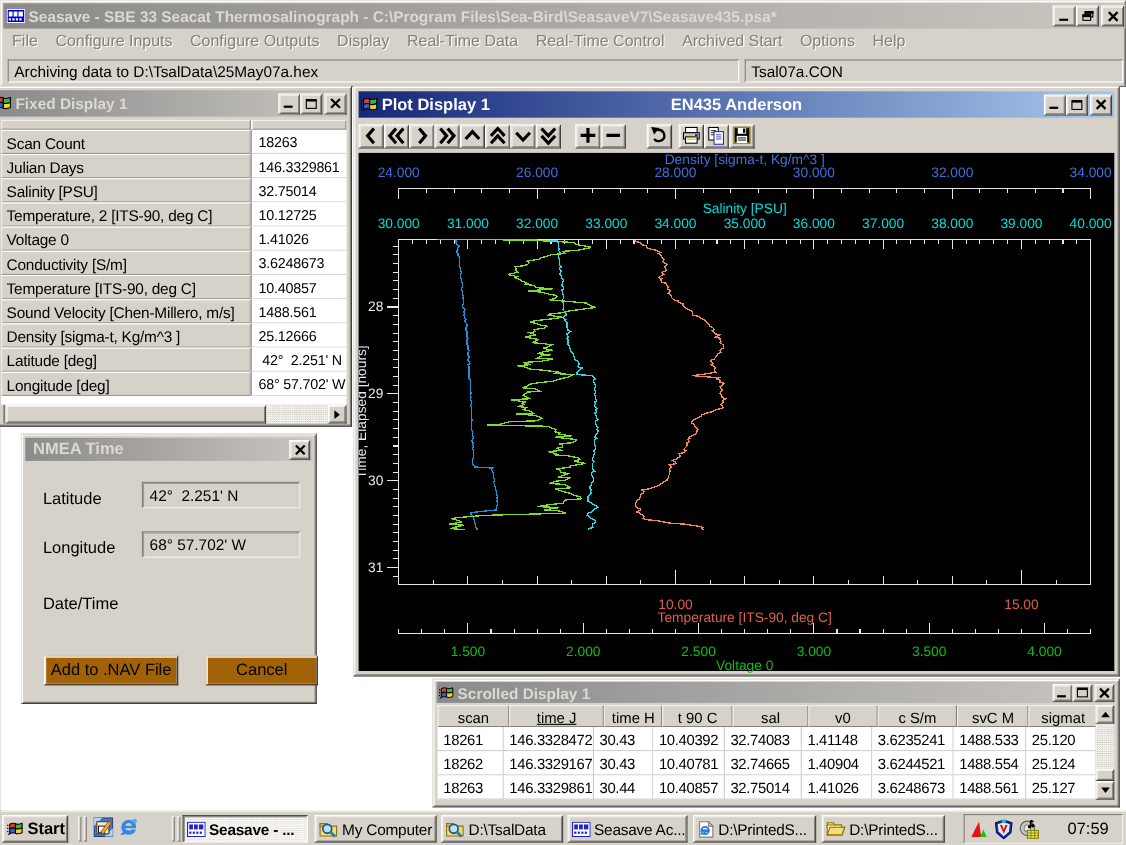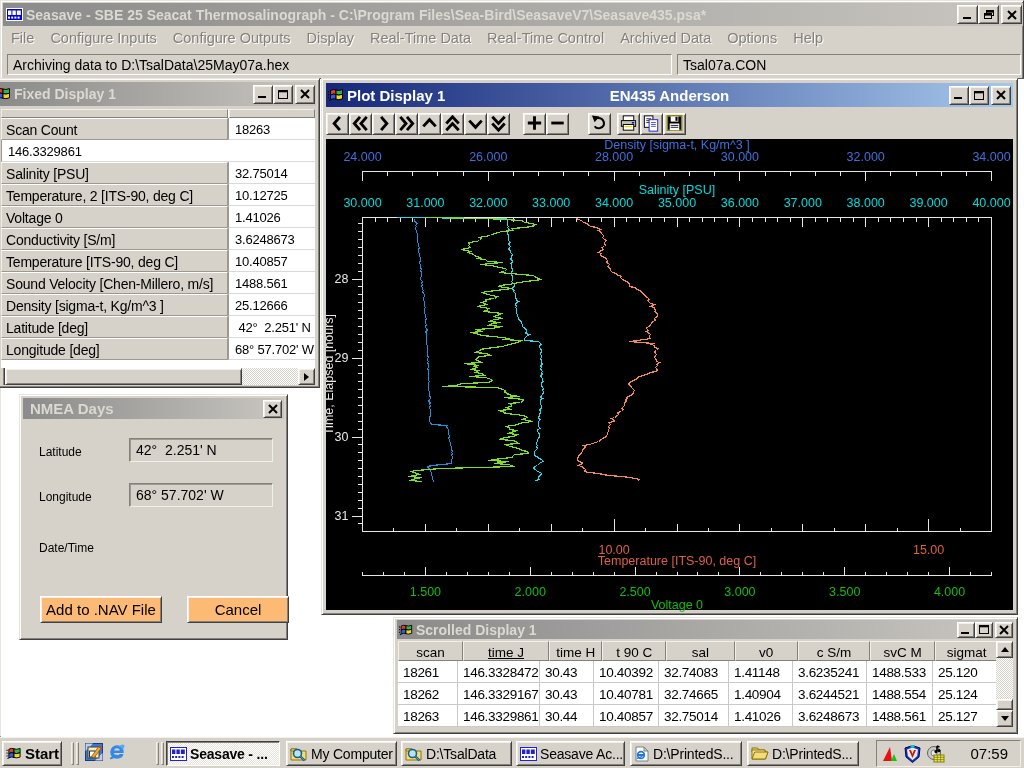--- a/index.html
+++ b/index.html
@@ -67,26 +67,26 @@
             display:flex; align-items:center; justify-content:center; }
   .arrow-right { width:0; height:0; border-style:solid; border-width:4px 0 4px 5px; border-color:transparent transparent transparent #000; }
   .arrow-up { width:0; height:0; border-style:solid; border-width:0 4px 5px 4px; border-color:transparent transparent #000 transparent; }
   .arrow-down { width:0; height:0; border-style:solid; border-width:5px 4px 0 4px; border-color:#000 transparent transparent transparent; }
 
   
   #nmea-window { left:19px; top:394px; width:269px; height:246px; }
   #nmea-titlebar { position:absolute; left:3px; top:3px; right:3px; height:21px; padding-left:4px; }
   #nmea-titlebar .title-text { font-size:15px; }
   #nmea-close { width:19px; height:18px; }
-  .nmea-label { position:absolute; left:19px; font-size:12px; color:#000; }
+  .nmea-label { position:absolute; left:19px; font-size:15px; color:#000; }
   .nmea-field { position:absolute; left:109px; width:144px; background:#d6d2ca;
                 border:1px solid; border-color:#84807a #f2efe9 #f2efe9 #84807a;
                 box-shadow: inset 1px 1px 0 #9d9890;
                 font-size:14px; color:#000; padding:3px 0 0 6px; white-space:pre; line-height:16px; }
-  .nmea-btn { position:absolute; top:201px; height:27px; background:#fdba74; border:1px solid;
+  .nmea-btn { position:absolute; top:201px; height:27px; background:#a16207; border:1px solid;
               border-color:#ffffff #404040 #404040 #ffffff;
               box-shadow: inset 1px 1px 0 #f2efe9, inset -1px -1px 0 #84807a;
               font-size:15px; color:#000; display:flex; align-items:center; justify-content:center; }
 
   
   #plot-window { left:321px; top:78px; width:697px; height:537px; }
   #plot-titlebar { position:absolute; left:4px; top:4px; right:4px; height:24px; padding-left:2px; }
   #plot-titlebar .title-text { font-size:15px; }
   #plot-subtitle { position:absolute; left:0; right:0; text-align:center; font-weight:bold;
                    font-size:15px; color:#fff; pointer-events:none; }
@@ -155,21 +155,21 @@
       <rect x="2" y="2.5" width="3.4" height="4.5" fill="#fff"></rect>
         <rect x="6.4" y="2.5" width="3.4" height="4.5" fill="#fff"></rect>
         <rect x="10.8" y="2.5" width="4" height="4.5" fill="#fff"></rect>
       <g fill="#fff">
           <rect x="2" y="8.6" width="2" height="2"></rect>
           <rect x="5.2" y="8.6" width="2" height="2"></rect>
           <rect x="8.4" y="8.6" width="2" height="2"></rect>
           <rect x="11.6" y="8.6" width="2" height="2"></rect>
         </g>
     </svg>
-    <span class="title-text">Seasave - SBE 25 Seacat Thermosalinograph - C:\Program Files\Sea-Bird\SeasaveV7\Seasave435.psa*</span>
+    <span class="title-text">Seasave - SBE 33 Seacat Thermosalinograph - C:\Program Files\Sea-Bird\SeasaveV7\Seasave435.psa*</span>
     <div class="cap-buttons" style="margin-right:1px;">
       <div class="cap-btn" style="width:21px;">
         <svg width="12" height="10" viewBox="0 0 12 10">
             <rect x="1" y="7" width="8" height="2" fill="#000"></rect>
           </svg>
       </div>
       <div class="cap-btn" style="width:21px;">
         <svg width="12" height="11" viewBox="0 0 12 11">
           <g fill="none" stroke="#000">
               <rect x="3.5" y="1.5" width="7" height="5"></rect>
@@ -187,21 +187,21 @@
     </div>
   </div>
 
   <div id="menubar" class="abs">
       <div class="menu-item">File</div>
       <div class="menu-item">Configure Inputs</div>
       <div class="menu-item">Configure Outputs</div>
       <div class="menu-item">Display</div>
       <div class="menu-item">Real-Time Data</div>
       <div class="menu-item">Real-Time Control</div>
-      <div class="menu-item">Archived Data</div>
+      <div class="menu-item">Archived Start</div>
       <div class="menu-item">Options</div>
       <div class="menu-item">Help</div>
     </div>
 
   <div id="status-row" class="abs">
     <div id="status-left" class="status-box sunken-thin">Archiving data to D:\TsalData\25May07a.hex</div>
     <div id="status-right" class="status-box sunken-thin">Tsal07a.CON</div>
   </div>
 
   <div id="mdi" class="abs"></div>
@@ -247,20 +247,21 @@
     <div class="fg-header">
         <div class="fg-hl"></div>
         <div class="fg-hv"></div>
       </div>
     <div id="fg-rows">
         <div class="fg-row">
           <div class="fg-label">Scan Count</div>
           <div class="fg-value">18263</div>
         </div>
         <div class="fg-row">
+          <div class="fg-label">Julian Days</div>
           <div class="fg-value">146.3329861</div>
         </div>
         <div class="fg-row">
           <div class="fg-label">Salinity [PSU]</div>
           <div class="fg-value">32.75014</div>
         </div>
         <div class="fg-row">
           <div class="fg-label">Temperature, 2 [ITS-90, deg C]</div>
           <div class="fg-value">10.12725</div>
         </div>
@@ -299,21 +300,21 @@
     <div class="hs-thumb"></div>
     <div class="hs-track dither"></div>
     <div class="hs-btn">
         <div class="arrow-right"></div>
       </div>
   </div>
 </div>
 
 <div id="nmea-window" class="abs window">
   <div id="nmea-titlebar" class="titlebar">
-    <span class="title-text">NMEA Days</span>
+    <span class="title-text">NMEA Time</span>
     <div class="cap-buttons" style="margin-right:2px;">
       <div class="cap-btn" id="nmea-close">
         <svg width="12" height="10" viewBox="0 0 12 10">
             <path d="M2 1 L10 9 M10 1 L2 9" stroke="#000" stroke-width="2"></path>
           </svg>
       </div>
     </div>
   </div>
   <div class="nmea-label" style="top:50px;">Latitude</div>
   <div class="nmea-field" style="top:43px;height:24px;">42°  2.251' N</div>

